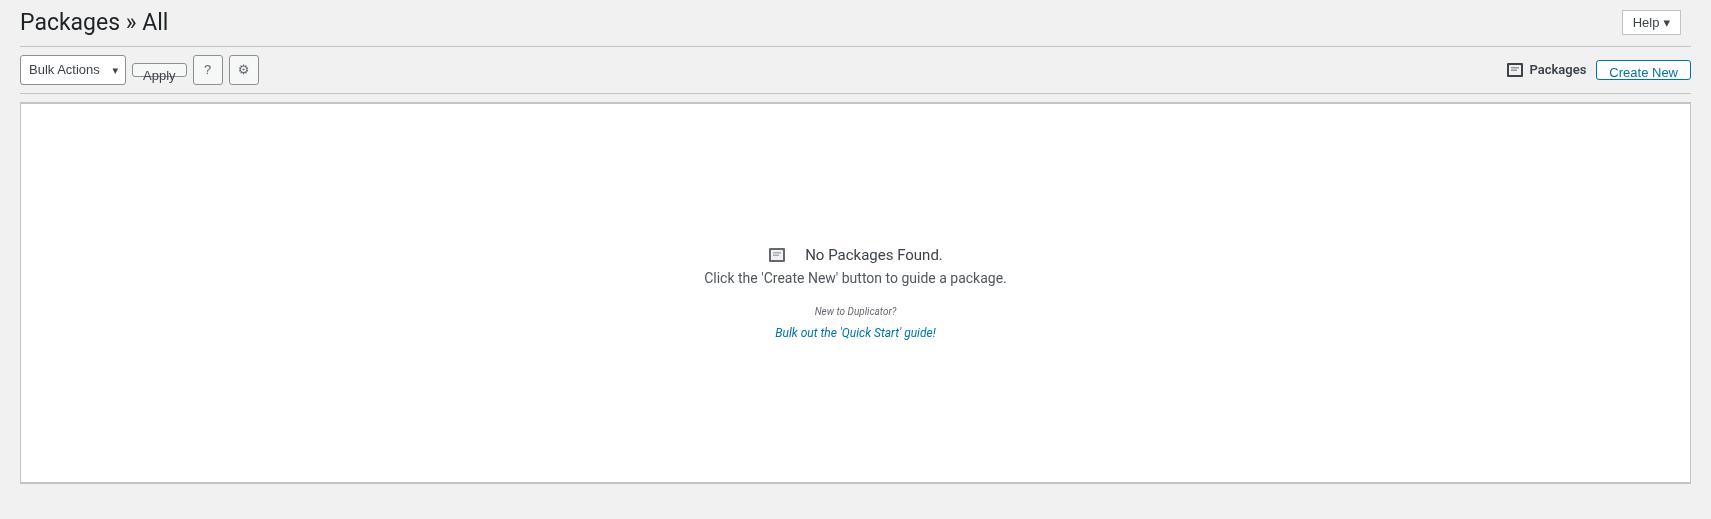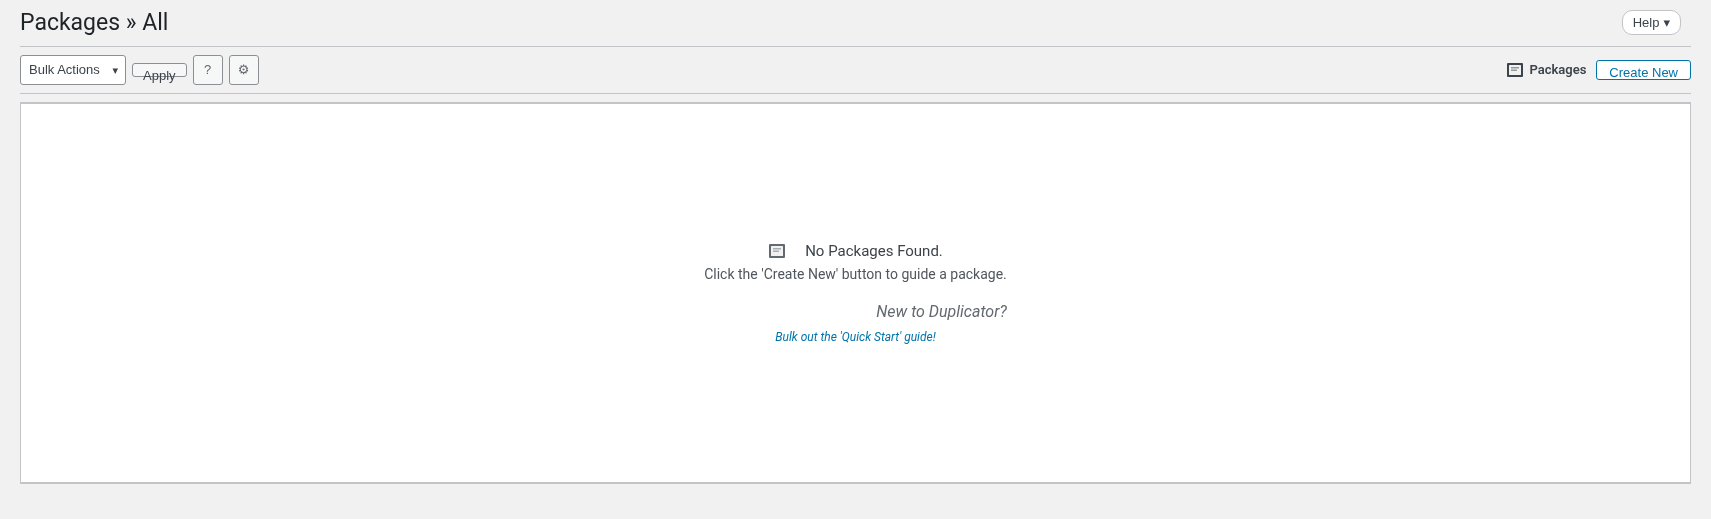--- a/index.html
+++ b/index.html
@@ -35,21 +35,21 @@
       font-weight: 400;
       color: #1d2327;
       line-height: 1.3;
     }
 
     .help-button {
       display: flex;
       align-items: center;
       background: #fff;
       border: 1px solid #c3c4c7;
-      border-radius: 10px;
+      border-radius: 0;
       padding: 4px 10px;
       cursor: pointer;
       font-size: 13px;
       color: #3c434a;
       gap: 4px;
     }
 
     
     .toolbar {
       display: flex;
@@ -177,25 +177,24 @@
       gap: 19px;
     }
 
     .empty-state-subtitle {
       font-size: 14px;
       color: #50575e;
       margin-bottom: 20px;
     }
 
     .new-to-text {
-      font-size: 16px;
+      font-size: 10px;
       color: #646970;
       margin-bottom: 8px;
       font-style: italic;
-      text-align: right;
     }
 
     .quick-start-link {
       font-size: 12px;
       color: #0073aa;
       text-decoration: none;
       font-style: italic;
     }
 
     

